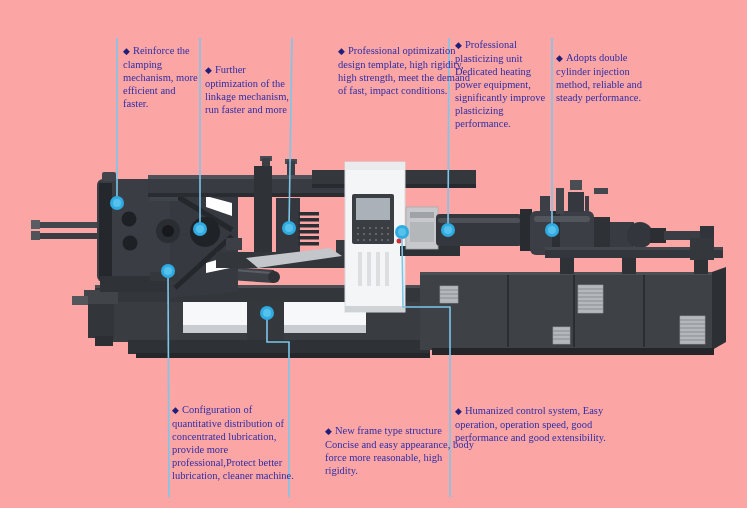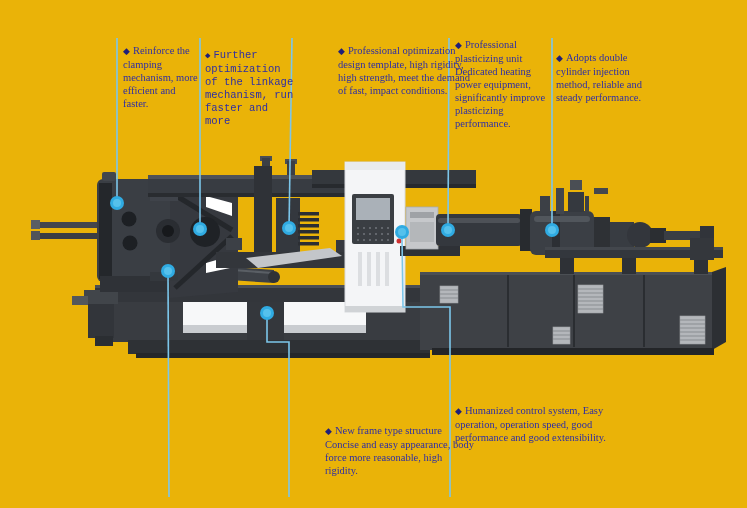--- a/index.html
+++ b/index.html
@@ -1,16 +1,16 @@
 <!DOCTYPE html>
 <html><head>
 <meta charset="utf-8">
 <style>
   html,body{margin:0;padding:0;background:#ffffff;}
-  #stage{position:relative;width:747px;height:508px;background:#eab308;overflow:hidden;
+  #stage{position:relative;width:747px;height:508px;background:#fca5a5;overflow:hidden;
          font-family:"Liberation Serif", serif;}
   #machine-svg{position:absolute;left:0;top:0;}
   .callout{position:absolute;color:#2e2ea4;font-size:10.5px;line-height:13px;}
   .callout .bullet{color:#1f1f7a;font-size:9px;margin-right:3px;}
 </style>
 </head>
 <body>
 
 <div id="stage">
 
@@ -232,32 +232,35 @@
     <g>
           <circle cx="402" cy="232" r="7" fill="#30abe2"></circle>
           <circle cx="402" cy="232" r="4" fill="#55c1ec"></circle>
         </g>
   </g>
 </svg>
 
   <div class="callout" style="left:123px;top:44px;width:78px;">
     <span class="bullet">◆</span><span>Reinforce the clamping mechanism, more efficient and faster.</span>
   </div>
-  <div class="callout" style="left:205px;top:49px;width:92px;font-family:Liberation Mono, monospace;">
+  <div class="callout" style="left:205px;top:63px;width:92px;">
     <span class="bullet">◆</span><span>Further optimization of the linkage mechanism, run faster and more</span>
   </div>
   <div class="callout" style="left:298px;top:44px;width:140px;margin-left:40px;">
     <span class="bullet">◆</span><span>Professional optimization design template, high rigidity, high strength, meet the demand of fast, impact conditions.</span>
   </div>
   <div class="callout" style="left:455px;top:38px;width:97px;">
     <span class="bullet">◆</span><span>Professional plasticizing unit Dedicated heating power equipment, significantly improve plasticizing performance.</span>
   </div>
   <div class="callout" style="left:556px;top:51px;width:92px;">
     <span class="bullet">◆</span><span>Adopts double cylinder injection method, reliable and steady performance.</span>
   </div>
+  <div class="callout" style="left:172px;top:403px;width:128px;">
+    <span class="bullet">◆</span><span>Configuration of quantitative distribution of concentrated lubrication, provide more professional,Protect better lubrication, cleaner machine.</span>
+  </div>
   <div class="callout" style="left:293px;top:424px;width:150px;margin-left:32px;">
     <span class="bullet">◆</span><span>New frame type structure Concise and easy appearance, body force more reasonable, high rigidity.</span>
   </div>
   <div class="callout" style="left:455px;top:404px;width:152px;">
     <span class="bullet">◆</span><span>Humanized control system, Easy operation, operation speed, good performance and good extensibility.</span>
   </div>
 
 </div>
 
 </body></html>

